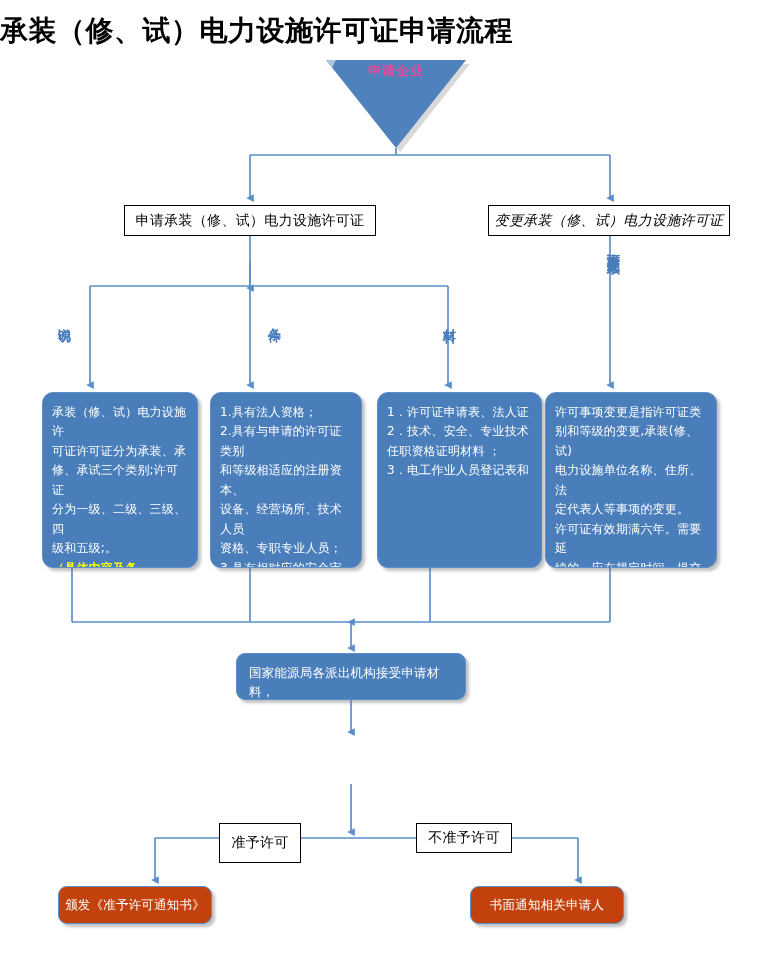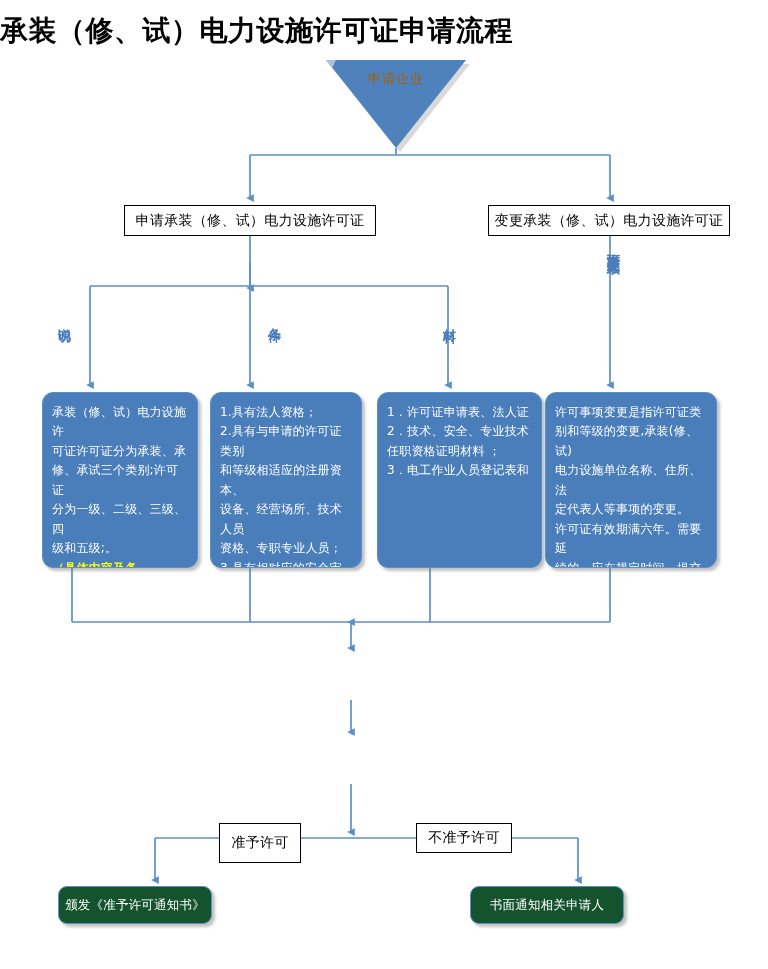--- a/index.html
+++ b/index.html
@@ -59,45 +59,45 @@
     clip-path:polygon(0% 0%,100% 0%,50% 100%);
   }
   .tri-hl{
     position:absolute; left:0; top:0;
     width:140px; height:88px;
     background:linear-gradient(118deg,#a8c4e0 0 9px,rgba(168,196,224,0) 9px);
     clip-path:polygon(0% 0%,100% 0%,50% 100%);
   }
   .tri-label{
     position:absolute;
-    left:0; top:10px;
+    left:0; top:2px;
     width:140px;
     text-align:center;
-    color:#a16207;
+    color:#ec4899;
     font-size:13px;
-    font-weight:400;
+    font-weight:700;
     letter-spacing:1px;
   }
 
   
   .wbox{
     position:absolute;
     box-sizing:border-box;
     background:#ffffff;
     border:1.4px solid #000000;
     display:flex;
     align-items:center;
     justify-content:center;
     color:#000000;
     font-size:14px;
     white-space:nowrap;
     letter-spacing:.3px;
   }
   #box-apply{ left:124px; top:205px; width:252px; height:31px;text-align:right; }
-  #box-change{ left:488px; top:205px; width:242px; height:31px; }
+  #box-change{ left:488px; top:205px; width:242px; height:31px;font-style:italic; }
   #box-grant{  left:219px; top:823px; width:82px;  height:40px; font-size:14px;}
   #box-deny{   left:416px; top:823px; width:96px;  height:30px; font-size:14px;}
 
   
   .card{
     position:absolute;
     box-sizing:border-box;
     background:#4a7ebb;
     border:1px solid #5b8fc9;
     border-radius:11px;
@@ -133,21 +133,21 @@
     box-shadow:3px 3px 3px rgba(120,120,120,.45);
   }
   .bar p{margin:0;}
   #bar-accept{ left:236px; top:653px; width:230px; height:47px; }
   #bar-review{ left:236px; top:737px; width:230px; height:47px; }
 
   
   .pill{
     position:absolute;
     box-sizing:border-box;
-    background:#14532d;
+    background:#c2410c;
     border:1px solid #5b8fc9;
     border-radius:9px;
     color:#ffffff;
     font-size:12.5px;
     letter-spacing:.2px;
     display:flex;
     align-items:center;
     justify-content:center;
     box-shadow:3px 3px 3px rgba(120,120,120,.45);
     white-space:nowrap;
@@ -267,20 +267,24 @@
     </div>
   <div class="card" id="card-chg">
       <p>许可事项变更是指许可证类</p>
       <p>别和等级的变更,承装(修、试)</p>
       <p>电力设施单位名称、住所、法</p>
       <p>定代表人等事项的变更。</p>
       <p>许可证有效期满六年。需要延</p>
       <p>续的，应在规定时间，提交规</p>
     </div>
 
+  <div class="bar" id="bar-accept">
+      <p>国家能源局各派出机构接受申请材料，</p>
+      <p>受理申请。</p>
+    </div>
 
   <div class="wbox" id="box-grant">准予许可</div>
   <div class="wbox" id="box-deny">不准予许可</div>
 
   <div class="pill" id="pill-grant">颁发《准予许可通知书》</div>
   <div class="pill" id="pill-deny">书面通知相关申请人</div>
 
 </div>
 
 </body></html>

